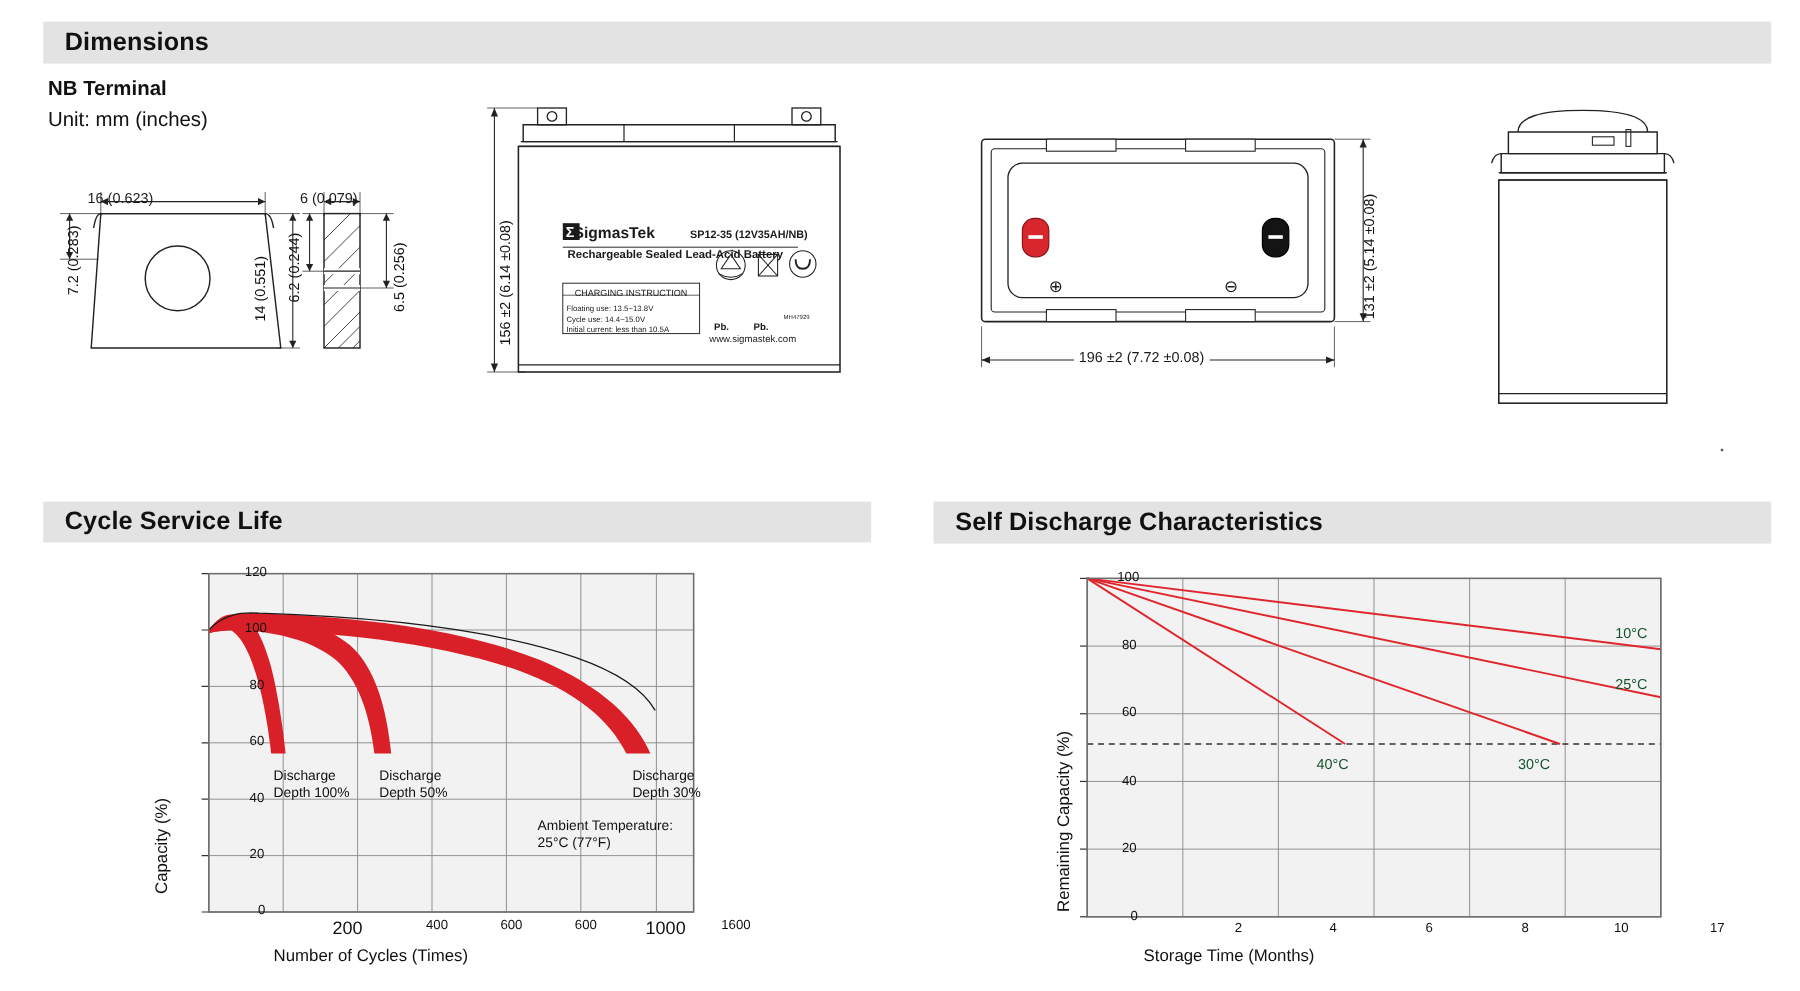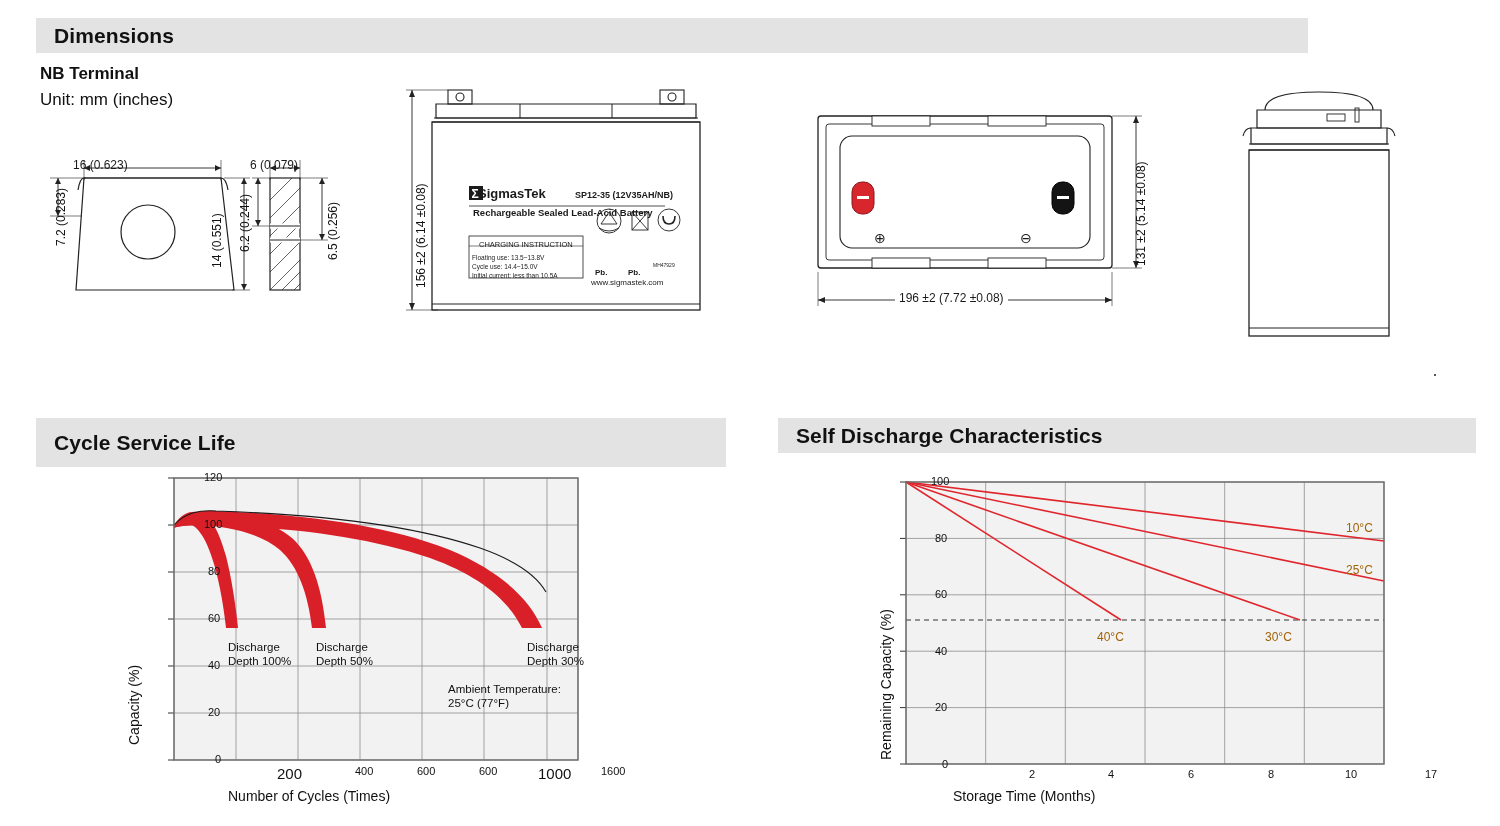--- a/index.html
+++ b/index.html
@@ -17,22 +17,22 @@
     display:flex;
     align-items:center;
   }
   .section-bar .title {
     font-size:21px;
     font-weight:bold;
     color:#111;
     padding-left:18px;
     letter-spacing:0.1px;
   }
-  #dimensions-bar { left:36px; top:18px; width:1272px; height:35px; }
-  #cycle-bar { left:36px; top:418px; width:690px; height:49px; }
+  #dimensions-bar { left:36px; top:18px; width:1440px; height:35px; }
+  #cycle-bar { left:36px; top:418px; width:690px; height:34px; }
   #self-bar  { left:778px; top:418px; width:698px; height:35px; }
 
   .sub-title {
     position:absolute;
     font-size:17px;
     font-weight:bold;
     color:#111;
   }
   .sub-unit {
     position:absolute;
@@ -58,21 +58,21 @@
   .annot {
     position:absolute;
     font-size:11.5px;
     color:#111;
     line-height:1.25;
     white-space:pre-line;
   }
   .temp-label {
     position:absolute;
     font-size:12px;
-    color:#a16207;
+    color:#14532d;
   }
   .dot-right {
     position:absolute;
     left:1434px; top:374px;
     width:2px; height:2px;
     background:#555;
   }
 </style>
 </head>
 <body>

